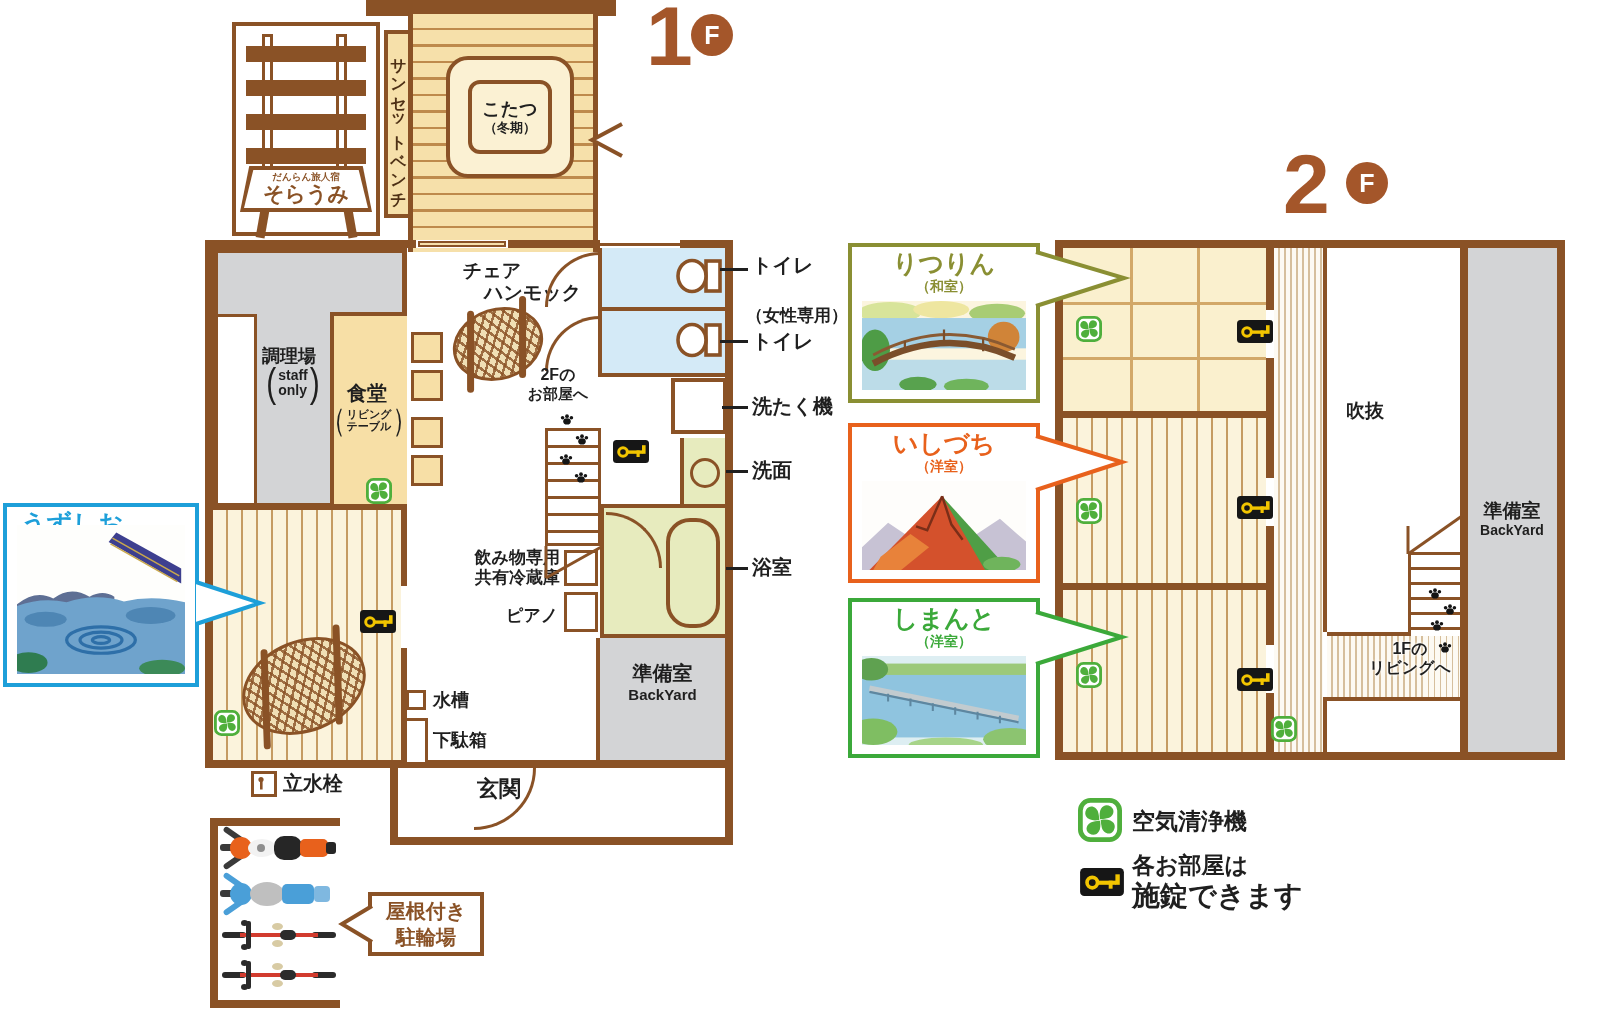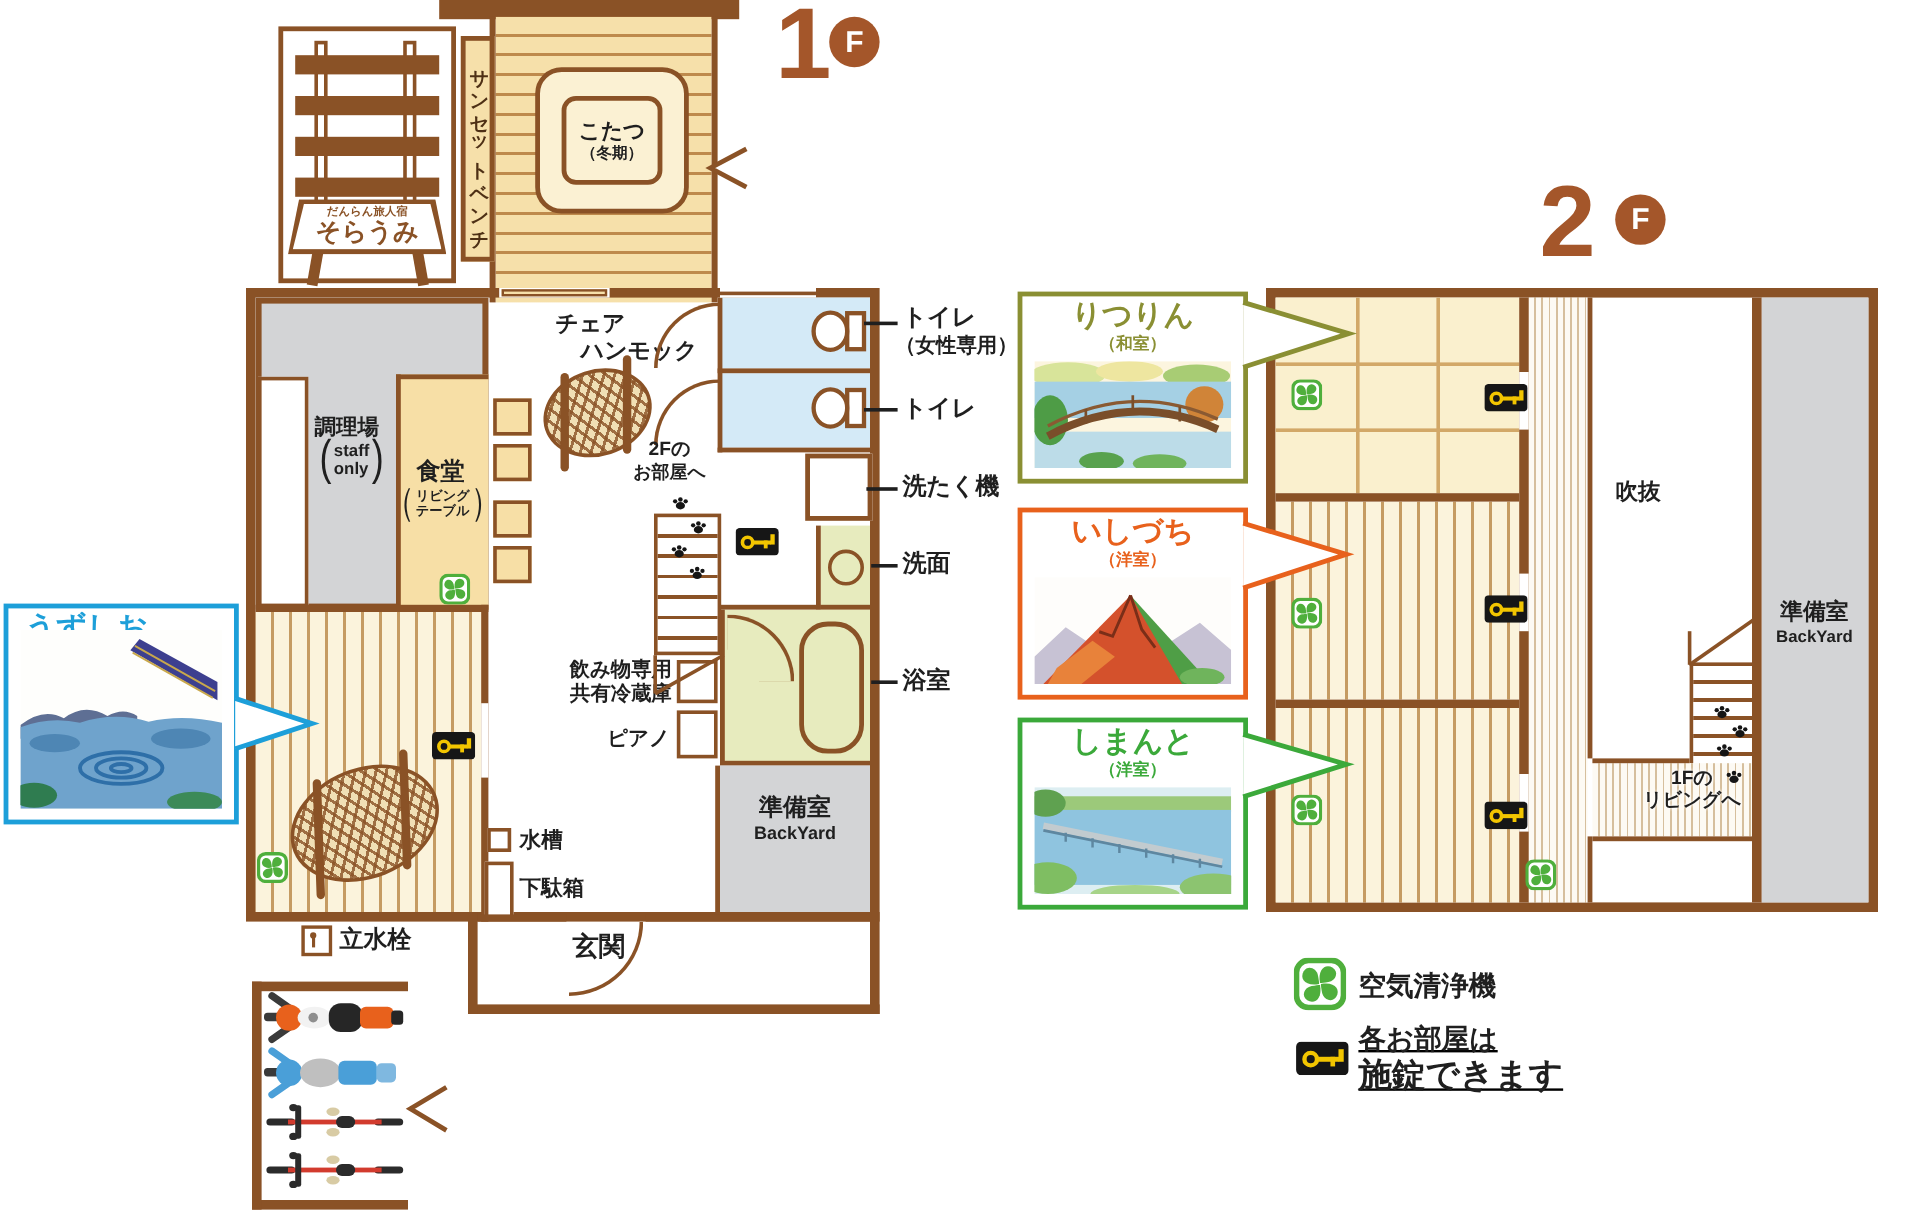--- a/index.html
+++ b/index.html
@@ -262,21 +262,21 @@
   <div class="lbl" style="left:477px;top:776px;font-size:22px;">玄関</div>
 
   <div class="abs" style="left:416px;top:240px;width:92px;height:8px;background:#fff;"></div>
   <div class="abs" style="left:418px;top:241px;width:88px;height:6px;background:#F6E0AA;border:2px solid #8A5226;"></div>
   <div class="abs" style="left:600px;top:240px;width:80px;height:8px;background:#fff;"></div>
   <div class="abs" style="left:600px;top:243px;width:80px;height:3px;background:#8A5226;"></div>
 
   <div class="leader" style="left:720px;top:268px;width:28px;"></div>
   <div class="abs" style="left:752px;top:254px;">
     <span class="lbl" style="position:static;font-size:20px;display:block;">トイレ</span>
-    <span class="lbl" style="position:static;font-size:17px;display:block;margin-left:-6px;">（女性専用）</span>
+    <span class="lbl" style="position:static;font-size:17px;display:block;margin-left:-6px;margin-top:28px;">（女性専用）</span>
   </div>
   <div class="leader" style="left:720px;top:340px;width:28px;"></div>
   <div class="lbl" style="left:752px;top:330px;font-size:20px;">トイレ</div>
   <div class="leader" style="left:722px;top:406px;width:26px;"></div>
   <div class="lbl" style="left:752px;top:395px;font-size:20px;">洗たく機</div>
   <div class="leader" style="left:726px;top:470px;width:22px;"></div>
   <div class="lbl" style="left:752px;top:459px;font-size:20px;">洗面</div>
   <div class="leader" style="left:726px;top:567px;width:22px;"></div>
   <div class="lbl" style="left:752px;top:556px;font-size:20px;">浴室</div>
 
@@ -343,20 +343,24 @@
     <div class="vpart" style="left:0;top:12px;width:24px;height:6px;background:#2B2B2B;border-radius:3px;"></div>
     <div class="vpart" style="left:90px;top:12px;width:24px;height:6px;background:#2B2B2B;border-radius:3px;"></div>
     <div class="vpart" style="left:18px;top:13px;width:78px;height:4px;background:#D23B2E;"></div>
     <div class="vpart" style="left:24px;top:1px;width:5px;height:28px;background:#2B2B2B;border-radius:2px;"></div>
     <div class="vpart" style="left:19px;top:0;width:7px;height:6px;background:#2B2B2B;border-radius:50%;"></div>
     <div class="vpart" style="left:19px;top:24px;width:7px;height:6px;background:#2B2B2B;border-radius:50%;"></div>
     <div class="vpart" style="left:58px;top:10px;width:16px;height:10px;background:#2B2B2B;border-radius:5px;"></div>
     <div class="vpart" style="left:50px;top:3px;width:11px;height:7px;background:#D8CBA4;border-radius:50%;"></div>
     <div class="vpart" style="left:50px;top:20px;width:11px;height:7px;background:#D8CBA4;border-radius:50%;"></div>
   </div>
+  <div class="callout" style="left:368px;top:892px;width:116px;height:64px;font-size:20px;line-height:1.3;">
+    <span>屋根付き</span>
+    <span>駐輪場</span>
+  </div>
   <svg class="tail" style="left:338px;top:902px;" width="34" height="44">
       <path d="M34 4 L4 22 L34 40" fill="#fff" stroke="#8A5226" stroke-width="4"></path>
     </svg>
 
   <div class="bignum" style="left:1283px;top:142px;">2</div>
   <div class="fcircle" style="left:1346px;top:162px;">F</div>
 
   <div class="wall-box" style="left:1055px;top:240px;width:510px;height:520px;"></div>
 
   <div class="abs tatami" style="left:1063px;top:248px;width:203px;height:163px;"></div>
@@ -498,18 +502,18 @@
       <path d="M2 4 L88 29 L2 56" fill="#fff" stroke="#3BA93A" stroke-width="4"></path>
     </svg>
 
   <svg class="abs" style="left:1078px;top:798px;" width="44" height="44">
       <use href="#sym-fan"></use>
     </svg>
   <div class="lbl" style="left:1132px;top:808px;font-size:23px;">空気清浄機</div>
   <svg class="abs" style="left:1080px;top:868px;" width="44" height="28">
       <use href="#sym-key"></use>
     </svg>
-  <div class="abs" style="left:1132px;top:852px;text-decoration:underline;">
+  <div class="abs" style="left:1132px;top:852px;">
     <span class="lbl" style="position:static;font-size:23px;display:block;">各お部屋は</span>
     <span class="lbl" style="position:static;font-size:28px;display:block;">施錠できます</span>
   </div>
 
 </div>
 
 </body></html>

